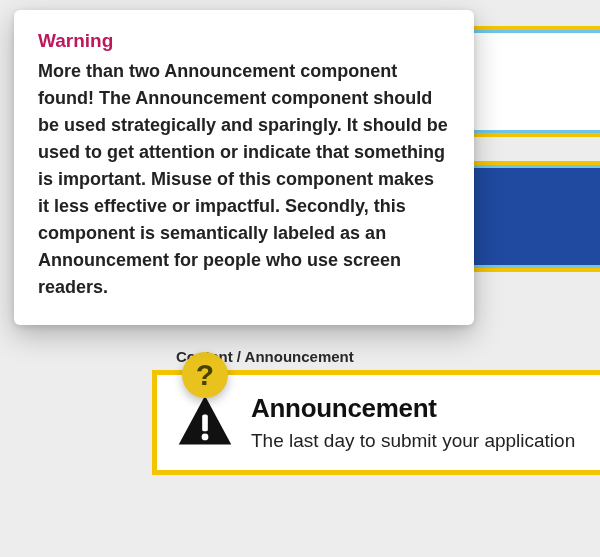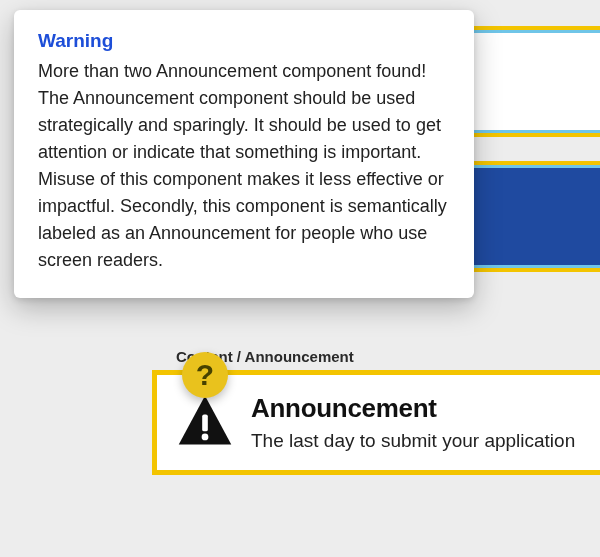--- a/index.html
+++ b/index.html
@@ -126,28 +126,28 @@
     width: 460px;
     background: #fff;
     border-radius: 6px;
     box-shadow: 0 10px 28px rgba(0,0,0,0.25), 0 2px 6px rgba(0,0,0,0.12);
     padding: 20px 24px 24px 24px;
     z-index: 10;
   }
   .popover h3 {
     font-size: 19px;
     font-weight: 600;
-    color: #1d4ed8;
+    color: #be185d;
     margin-bottom: 6px;
   }
   .popover p {
     font-size: 18px;
     line-height: 1.5;
     color: #222;
-    font-weight: 400;
+    font-weight: 700;
   }
 </style>
 </head>
 <body>
 
 <div class="card-stack">
   <div class="card-wrap">
     <div class="card">
       <div style="height:30px"></div>
       <div class="card-text"><span>or </span><span class="bold">ryerson</span></div>

